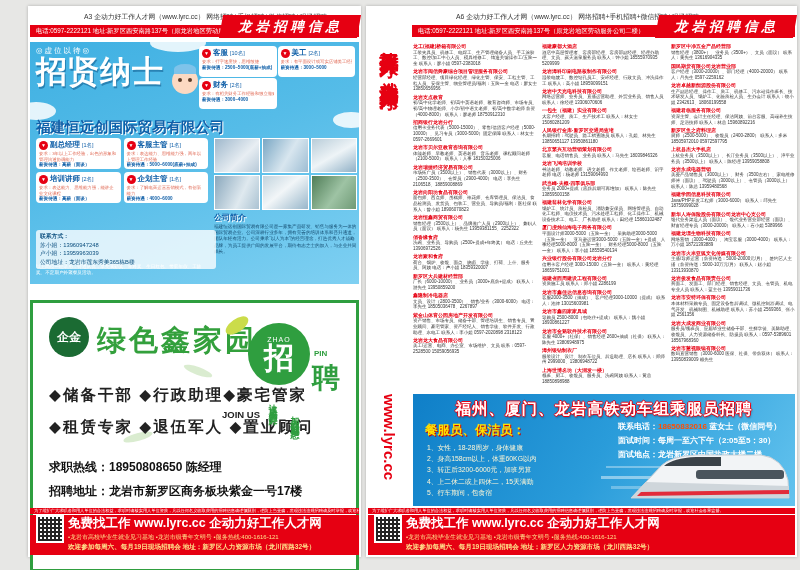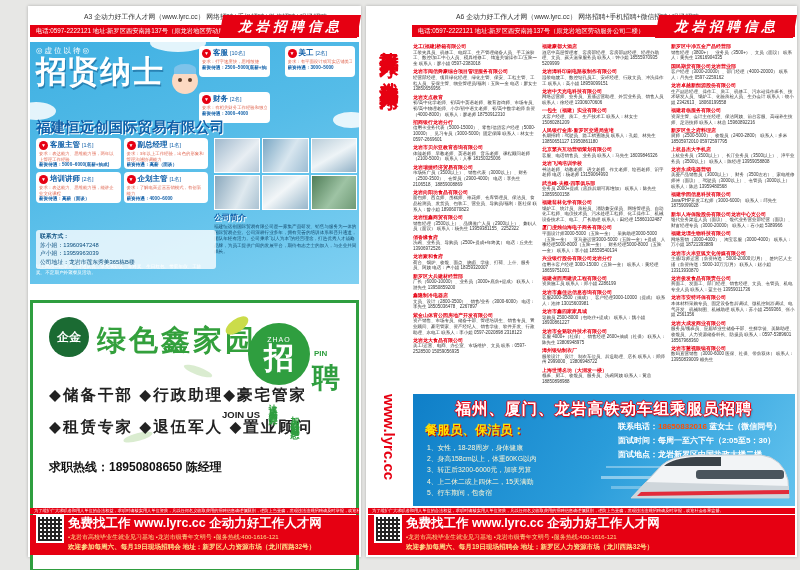--- a/index.html
+++ b/index.html
@@ -29,21 +29,21 @@
   .banner-title{font-size:31px;font-weight:900;color:#fff;letter-spacing:1px;line-height:1.05;
                 text-shadow:1px 2px 0 rgba(15,90,140,.55);font-family:"Liberation Serif",serif;}
   .mascot{position:absolute;right:6px;top:22px;width:26px;height:26px;background:#fcd9c2;border-radius:50%;}
   .mascot:before{content:"";position:absolute;left:6px;top:10px;width:4px;height:4px;background:#5a3c28;
                  border-radius:50%;box-shadow:10px 0 0 #5a3c28;}
   .mascot:after{content:"";position:absolute;left:2px;top:-4px;width:22px;height:10px;background:#7ec3ea;
                 border-radius:50% 50% 0 0;}
   .company-name{position:absolute;left:6px;top:76px;font-size:14.5px;font-weight:900;color:#0f5fa8;
                 text-shadow:1px 1px 0 #fff;white-space:nowrap;}
   .jobs-top{position:absolute;right:4px;top:4px;width:156px;display:grid;
-            grid-template-columns:1fr 1fr;gap:15px;}
+            grid-template-columns:1fr 1fr;gap:1px;}
   .jobs-main{position:absolute;left:6px;top:96px;width:172px;display:grid;
              grid-template-columns:1fr 1fr;gap:3px;}
   .job-box{background:#fff;border-radius:4px;padding:2px 3px;min-height:27px;overflow:hidden;}
   .jt-row{display:flex;align-items:center;gap:2px;}
   .tri{width:9px;height:9px;background:#e60012;border-radius:50%;color:#fff;font-size:5px;
        display:flex;align-items:center;justify-content:center;flex:0 0 9px;}
   .jt{font-size:7.5px;font-weight:bold;color:#0f5fa8;white-space:nowrap;}
   .jc{font-size:5.5px;color:#0f5fa8;white-space:nowrap;}
   .jr{font-size:4.4px;color:#e06a55;line-height:1.25;margin-top:1px;}
   .jobs-top .jr{white-space:nowrap;overflow:hidden;}
@@ -184,34 +184,34 @@
           <div class="js">薪资待遇：3000~4000</div>
         </div>
       </div>
 
     <div class="company-name">福建恒远创国际贸易有限公司</div>
 
     <div class="jobs-main">
         <div class="job-box">
           <div class="jt-row">
             <span class="tri">▼</span>
+            <span class="jt">副总经理</span>
+            <span class="jc">[1名]</span>
+          </div>
+          <div class="jr">要求：3年以上工作经验，出色的形象和管理沟通协调能力</div>
+          <div class="js">薪资待遇：高薪（面谈）</div>
+        </div>
+        <div class="job-box">
+          <div class="jt-row">
+            <span class="tri">▼</span>
             <span class="jt">客服主管</span>
             <span class="jc">[1名]</span>
           </div>
           <div class="jr">要求：表达能力、思维能力强，两年以上管理工作经验</div>
           <div class="js">薪资待遇：5000~6000(底薪+抽成)</div>
-        </div>
-        <div class="job-box">
-          <div class="jt-row">
-            <span class="tri">▼</span>
-            <span class="jt">副总经理</span>
-            <span class="jc">[1名]</span>
-          </div>
-          <div class="jr">要求：3年以上工作经验，出色的形象和管理沟通协调能力</div>
-          <div class="js">薪资待遇：高薪（面谈）</div>
         </div>
         <div class="job-box">
           <div class="jt-row">
             <span class="tri">▼</span>
             <span class="jt">培训讲师</span>
             <span class="jc">[2名]</span>
           </div>
           <div class="jr">要求：表达能力、思维能力强，能讲企业文化课程</div>
           <div class="js">薪资待遇：高薪（面谈）</div>
         </div>
@@ -251,20 +251,21 @@
   </div>
 
   <div class="green">
     <div class="wheat" style="left:150px;top:64px;transform:rotate(20deg);"></div>
     <div class="wheat" style="left:90px;top:130px;transform:rotate(-15deg);"></div>
     <div class="g-logo">企金</div>
     <div class="g-brand">绿色鑫家园</div>
     <div class="g-row g-row1">◆储备干部 ◆行政助理◆豪宅管家</div>
     <div class="g-row g-row2">◆租赁专家 ◆退伍军人 ◆置业顾问</div>
     <div class="g-line g-line1">求职热线：18950808650   陈经理</div>
+    <div class="g-line g-line2">招聘地址：龙岩市新罗区商务板块紫金一号17楼</div>
 
     <div class="badge">
       <div class="leaf"></div>
       <div class="zcirc">
         <div class="zhao-py">ZHAO</div>
         <div class="zhao">招</div>
       </div>
       <div class="pin-py">PIN</div>
       <div class="pin">聘</div>
       <div class="join">JOIN US</div>

